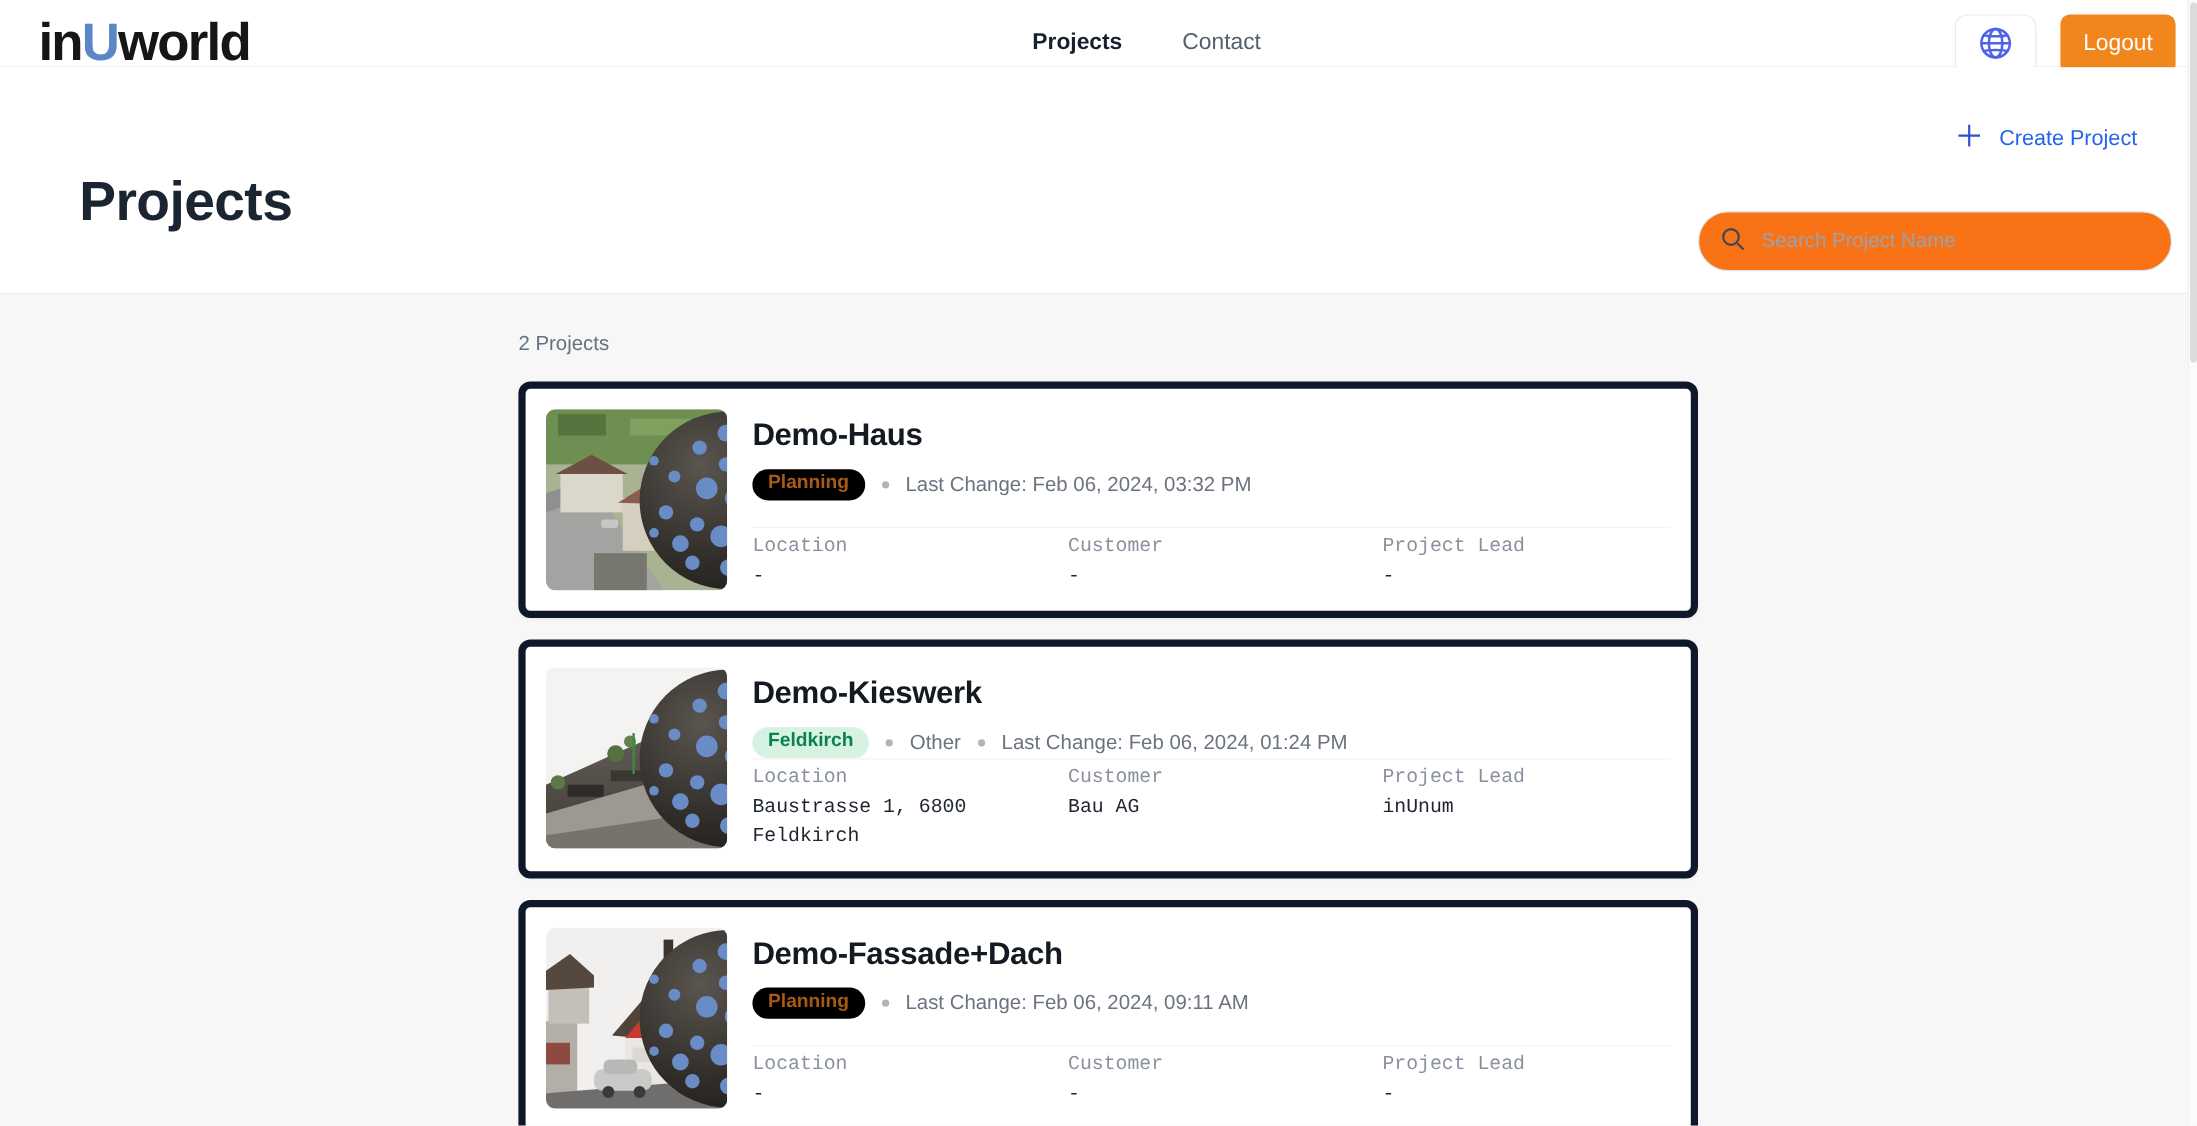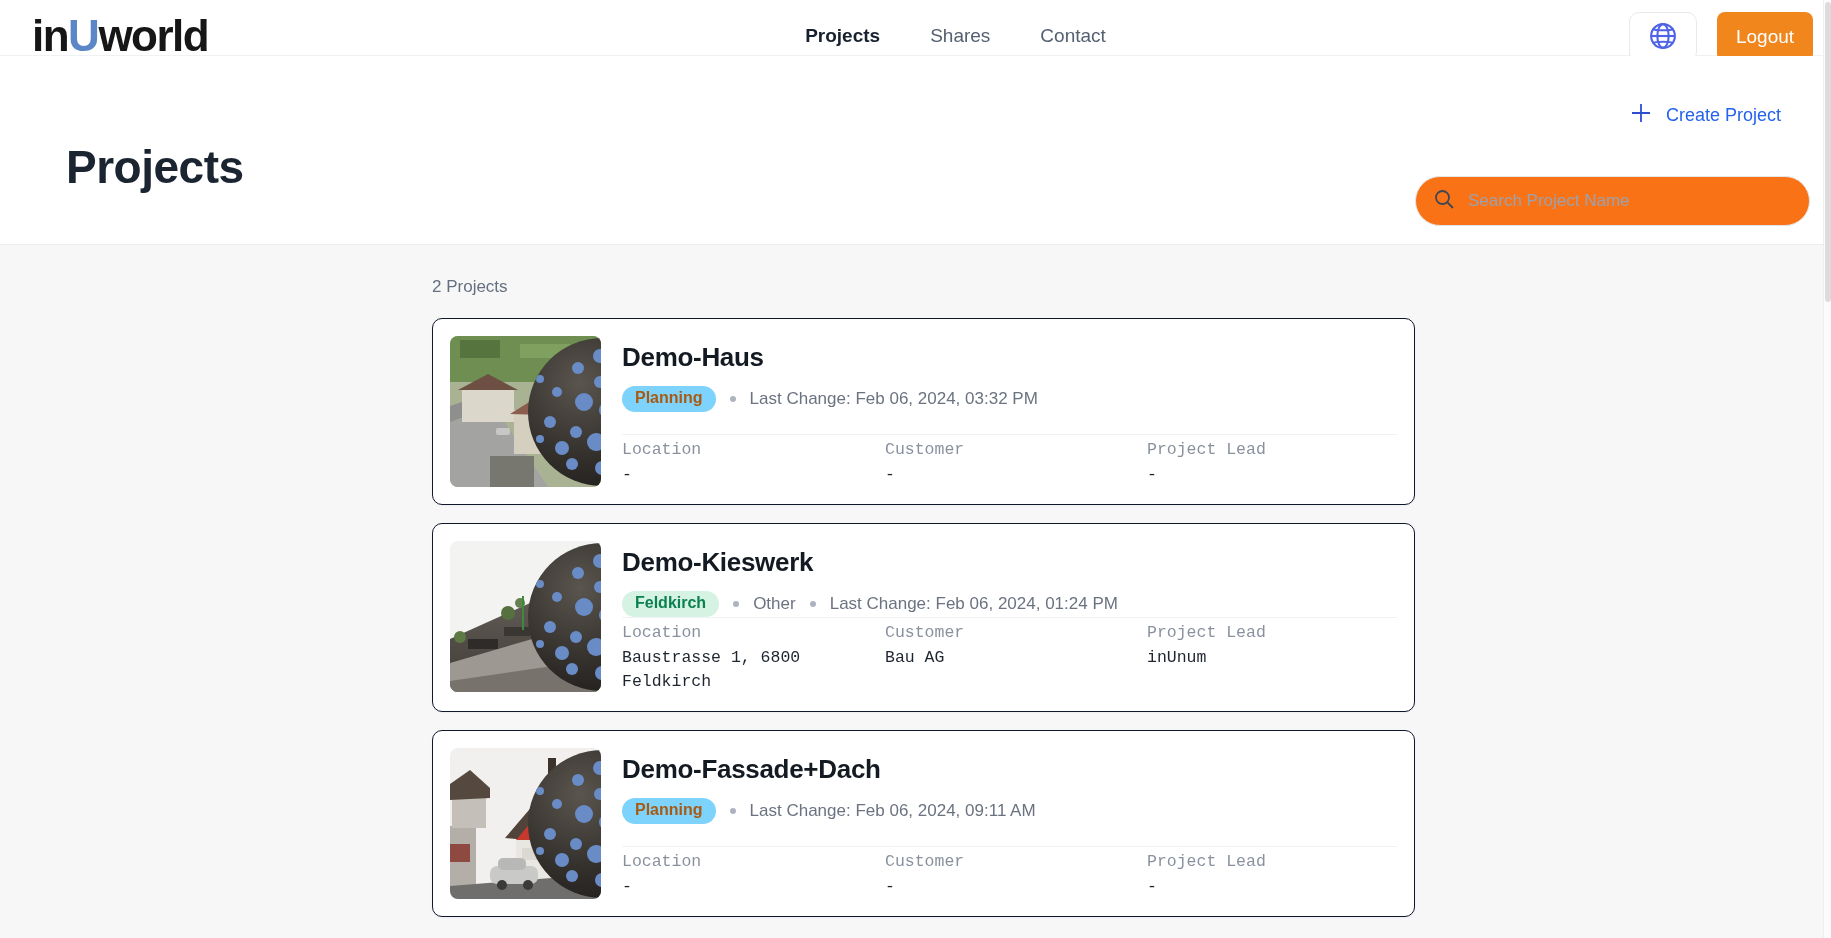--- a/index.html
+++ b/index.html
@@ -133,21 +133,21 @@
     padding: 32px 0 0 432px;
   }
   .projects-count {
     font-size: 17px;
     color: #64707f;
     margin-bottom: 21px;
   }
   .card {
     width: 983px;
     background: #ffffff;
-    border: 1px solid #0f172a;
+    border: 6px solid #0f172a;
     border-radius: 10px;
     box-shadow: 0 1px 2px rgba(16,24,40,0.04);
     display: flex;
     gap: 21px;
     padding: 17px;
     margin-bottom: 18px;
     cursor: pointer;
   }
   .thumb {
     width: 151px; height: 151px;
@@ -177,21 +177,21 @@
     margin-top: 13px;
   }
   .badge {
     display: inline-flex;
     align-items: center;
     padding: 3px 13px 5px;
     border-radius: 14px;
     font-size: 16px;
     font-weight: 700;
   }
-  .badge.planning { background: #7dd3fc; color: #a85a12; }
+  .badge.planning { background: #000000; color: #a85a12; }
   .badge.operation { background: #d5f2e2; color: #0d8050; }
   .dot-sep {
     width: 6px; height: 6px;
     border-radius: 50%;
     background: #aeb4bd;
     flex: none;
   }
   .meta-text { font-size: 17px; color: #6b7280; }
 
   .card-details {
@@ -281,21 +281,20 @@
       </g>
     </g>
   </defs>
 </svg>
 
 <div class="header">
   <div class="logo"><span>in</span><span class="accent">U</span><span>world</span></div>
 
   <div class="nav">
     <div class="nav-item active">Projects</div>
-    <div class="nav-item">Shares</div>
     <div class="nav-item">Contact</div>
   </div>
 
   <div class="header-actions">
     <button class="lang-btn">
       <span>
         <svg width="30" height="30" viewBox="0 0 24 24" fill="none" stroke="#4f63e7" stroke-width="1.7">
           <circle cx="12" cy="12" r="9.5"></circle>
           <ellipse cx="12" cy="12" rx="4.5" ry="9.5"></ellipse>
           <path d="M2.5 12 H21.5"></path>

